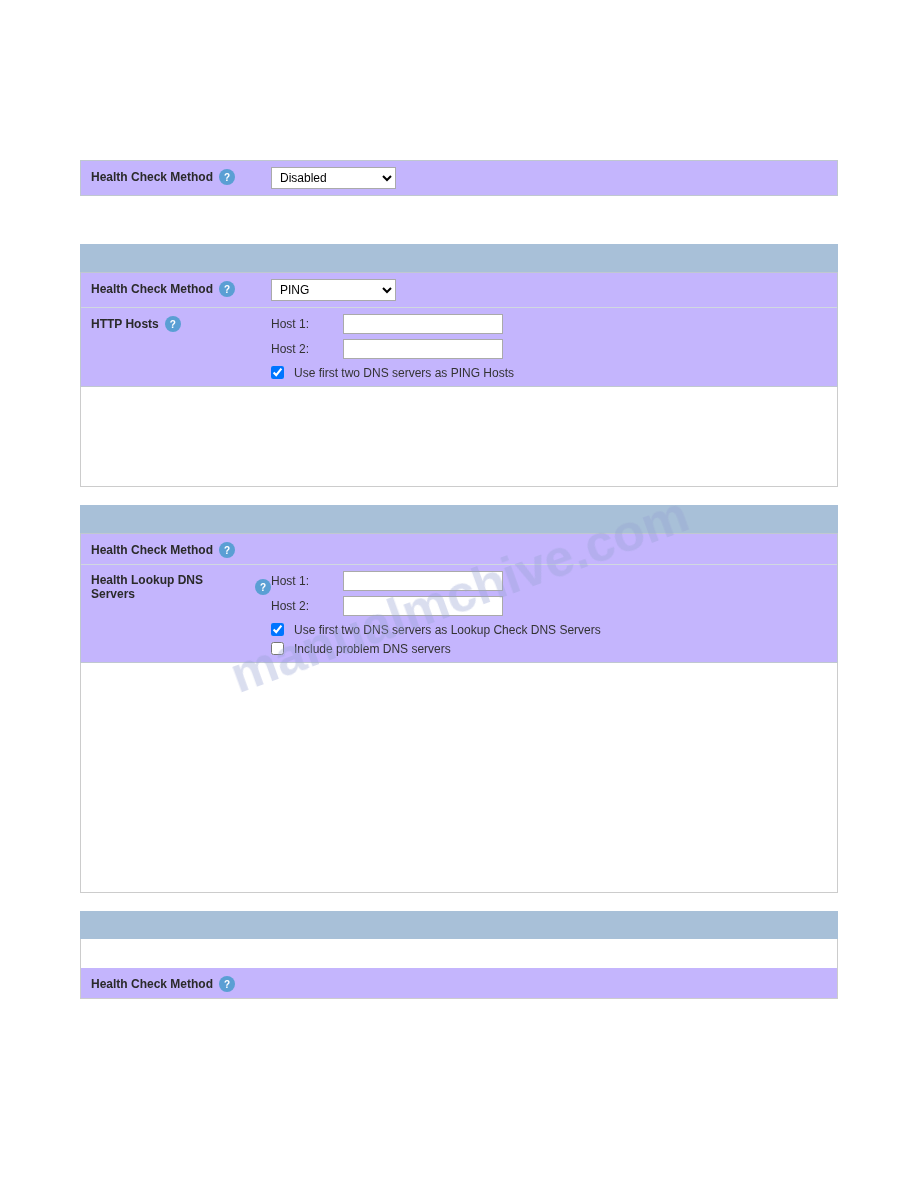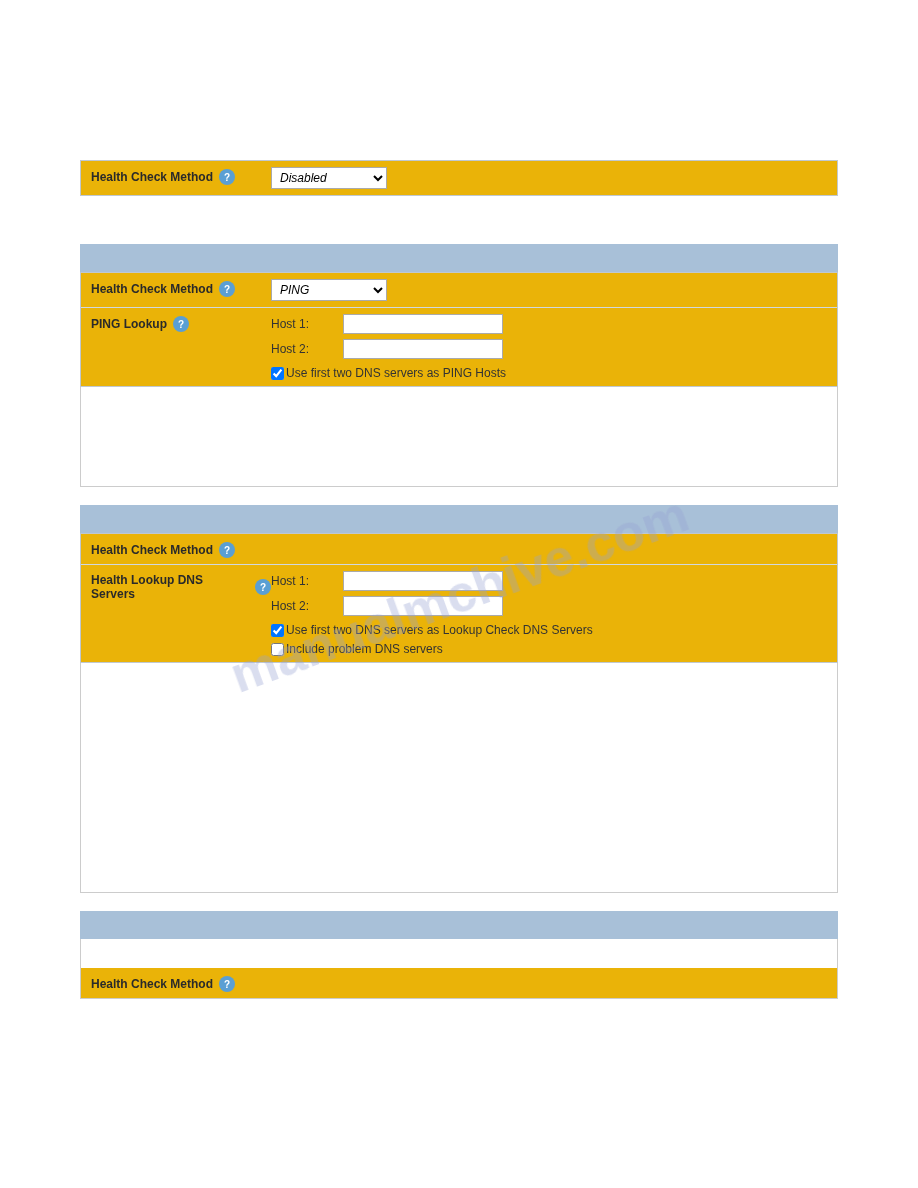--- a/index.html
+++ b/index.html
@@ -20,21 +20,21 @@
     .section-separator {
       height: 28px;
       background: #a8c0d8;
       margin: 18px 0 0 0;
     }
 
     .form-row {
       display: flex;
       align-items: flex-start;
       padding: 6px 10px;
-      background: #eab308;
+      background: #c4b5fd;
       border-bottom: 1px solid #d0d8e0;
     }
 
     .form-row:last-child {
       border-bottom: none;
     }
 
     .row-label {
       width: 180px;
       min-width: 180px;
@@ -73,23 +73,22 @@
       color: #cc0000;
       font-size: 11px;
       margin-top: 2px;
     }
 
     select.form-select {
       padding: 2px 4px;
       font-size: 12px;
       border: 1px solid #aaa;
       background: #fff;
-      width: 116px;
+      width: 125px;
       height: 22px;
-      font-style: italic;
     }
 
     input.form-input {
       padding: 2px 4px;
       font-size: 12px;
       border: 1px solid #aaa;
       background: #fff;
       width: 160px;
       height: 20px;
     }
@@ -102,22 +101,22 @@
     }
 
     .host-label {
       font-size: 12px;
       color: #333;
       width: 50px;
     }
 
     .checkbox-row {
       display: flex;
-      align-items: center;
-      gap: 2px;
+      align-items: flex-start;
+      gap: 10px;
       margin-top: 2px;
     }
 
     .checkbox-row input[type="checkbox"] {
       margin: 0;
     }
 
     .checkbox-row label {
       font-size: 12px;
       color: #333;
@@ -183,21 +182,21 @@
           <option>Disabled</option>
           <option selected="">PING</option>
           <option>DNS Lookup</option>
           <option>HTTP</option>
         </select>
       </div>
     </div>
 
     <div class="form-row">
       <div class="row-label">
-        <span>PING Lookup</span>
+        <span>HTTP Hosts</span>
         <span class="help-icon">?</span>
       </div>
       <div class="row-content">
         <div class="host-row">
           <span class="host-label">Host 1:</span>
           <input type="text" class="form-input" value="" style="">
         </div>
         <div class="host-row">
           <span class="host-label">Host 2:</span>
           <input type="text" class="form-input" value="" style="">

